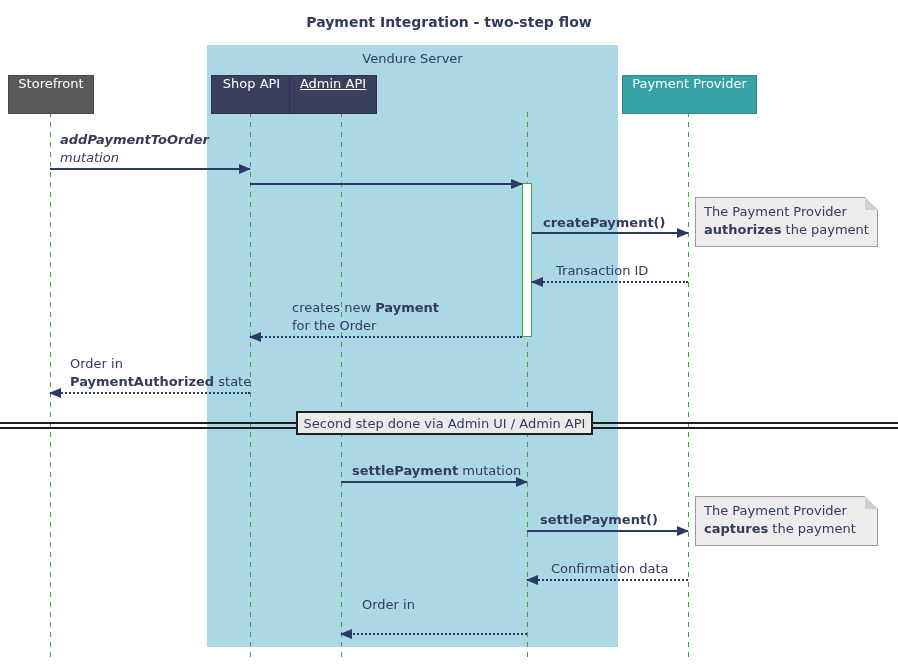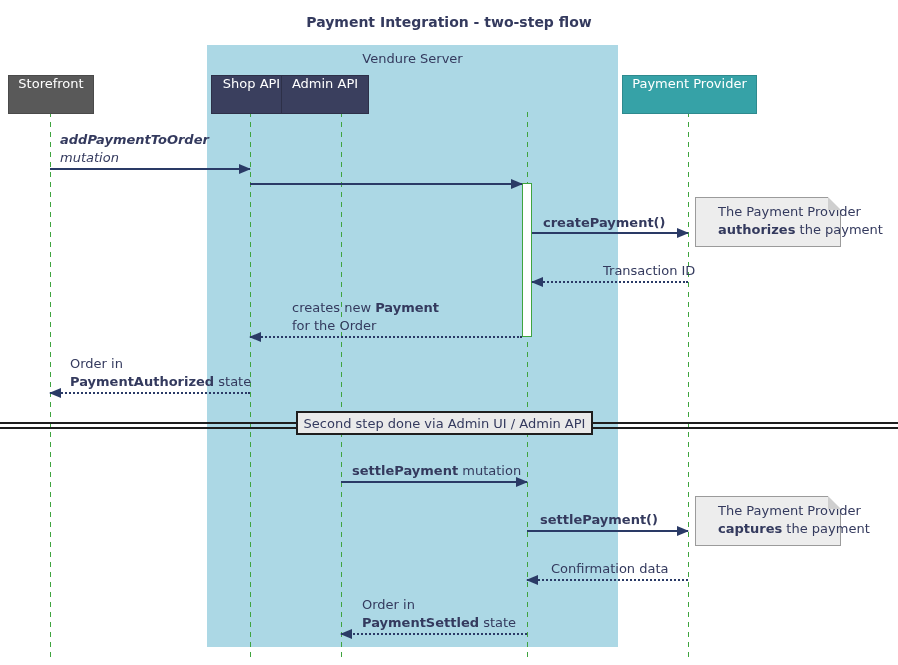--- a/index.html
+++ b/index.html
@@ -19,22 +19,22 @@
   .lifeline{position:absolute;top:112px;height:545px;width:1px;
     background:repeating-linear-gradient(to bottom,var(--lifeline-green) 0px,var(--lifeline-green) 5px,transparent 5px,transparent 10px);}
   .activation{position:absolute;left:522px;top:183px;width:10px;height:154px;background:#fff;border:1px solid var(--lifeline-green);box-sizing:border-box;}
   .msg{position:absolute;height:2px;}
   .msg .line{position:absolute;left:0;right:0;top:0;height:0;border-top:2px solid var(--arrow);}
   .msg.dotted .line{border-top-style:dotted;}
   .msg .head{position:absolute;width:0;height:0;top:-4px;border-top:5px solid transparent;border-bottom:5px solid transparent;}
   .msg.right .head{right:-1px;border-left:12px solid var(--arrow);}
   .msg.left .head{left:-1px;border-right:12px solid var(--arrow);}
   .mlabel{position:absolute;line-height:18px;color:var(--text);white-space:nowrap;}
-  .note{position:absolute;width:146px;height:50px;background:var(--note-bg);border:1px solid var(--note-border);
-    box-sizing:border-box;padding:5px 22px;line-height:18px;color:var(--text);white-space:nowrap;}
+  .note{position:absolute;width:183px;height:50px;background:var(--note-bg);border:1px solid var(--note-border);
+    box-sizing:border-box;padding:5px 8px;line-height:18px;color:var(--text);white-space:nowrap;}
   .note .fold{content:"";position:absolute;top:-1px;right:-1px;width:0;height:0;border-style:solid;border-width:0 13px 13px 0;
     border-color:#fff #fff #cfcfcf #cfcfcf;}
   .divider-line{position:absolute;left:0;width:898px;height:2px;background:var(--divider);}
   .divider-box{position:absolute;left:296px;top:411px;width:297px;height:24px;box-sizing:border-box;
     background:var(--divider-box-bg);border:2px solid var(--divider);display:flex;align-items:center;justify-content:center;color:var(--text);}
 </style>
 </head>
 <body>
 
 <div id="canvas">
@@ -74,21 +74,21 @@
       <div class="head"></div>
   </div>
   <div class="mlabel" style="left:543px;top:214px;">
     <span class="b">createPayment()</span>
   </div>
 
   <div class="msg dotted left" style="left:532px;top:281px;width:156px;">
     <div class="line"></div>
       <div class="head"></div>
   </div>
-  <div class="mlabel" style="left:556px;top:262px;margin-left:47px;">
+  <div class="mlabel" style="left:556px;top:262px;">
     <span>Transaction ID</span>
   </div>
 
   <div class="msg dotted left" style="left:250px;top:336px;width:272px;">
     <div class="line"></div>
       <div class="head"></div>
   </div>
   <div class="mlabel" style="left:272px;top:299px;margin-left:20px;">
     <div><span>creates new </span><span class="b">Payment</span></div>
     <div>for the Order</div>
@@ -128,30 +128,29 @@
   <div class="mlabel" style="left:551px;top:560px;">
     <span>Confirmation data</span>
   </div>
 
   <div class="msg dotted left" style="left:341px;top:633px;width:186px;">
     <div class="line"></div>
       <div class="head"></div>
   </div>
   <div class="mlabel" style="left:362px;top:596px;">
     <div>Order in</div>
-    <div><span class="b">PaymentSettled</span><span> state</span></div>
   </div>
 
   <div class="participant p-gray" style="left:8px;width:84px;">
     <span>Storefront</span>
   </div>
   <div class="participant p-navy" style="left:211px;width:79px;">
     <span>Shop API</span>
   </div>
-  <div class="participant p-navy" style="left:281px;width:86px;">
+  <div class="participant p-navy" style="left:289px;width:86px;text-decoration:underline;">
     <span>Admin API</span>
   </div>
   <div class="participant p-teal" style="left:622px;width:133px;">
     <span>Payment Provider</span>
   </div>
 
   <div class="note" style="left:695px;top:197px;">
     <div class="fold"></div>
     <div>The Payment Provider</div>
     <div><span class="b">authorizes</span><span> the payment</span></div>

